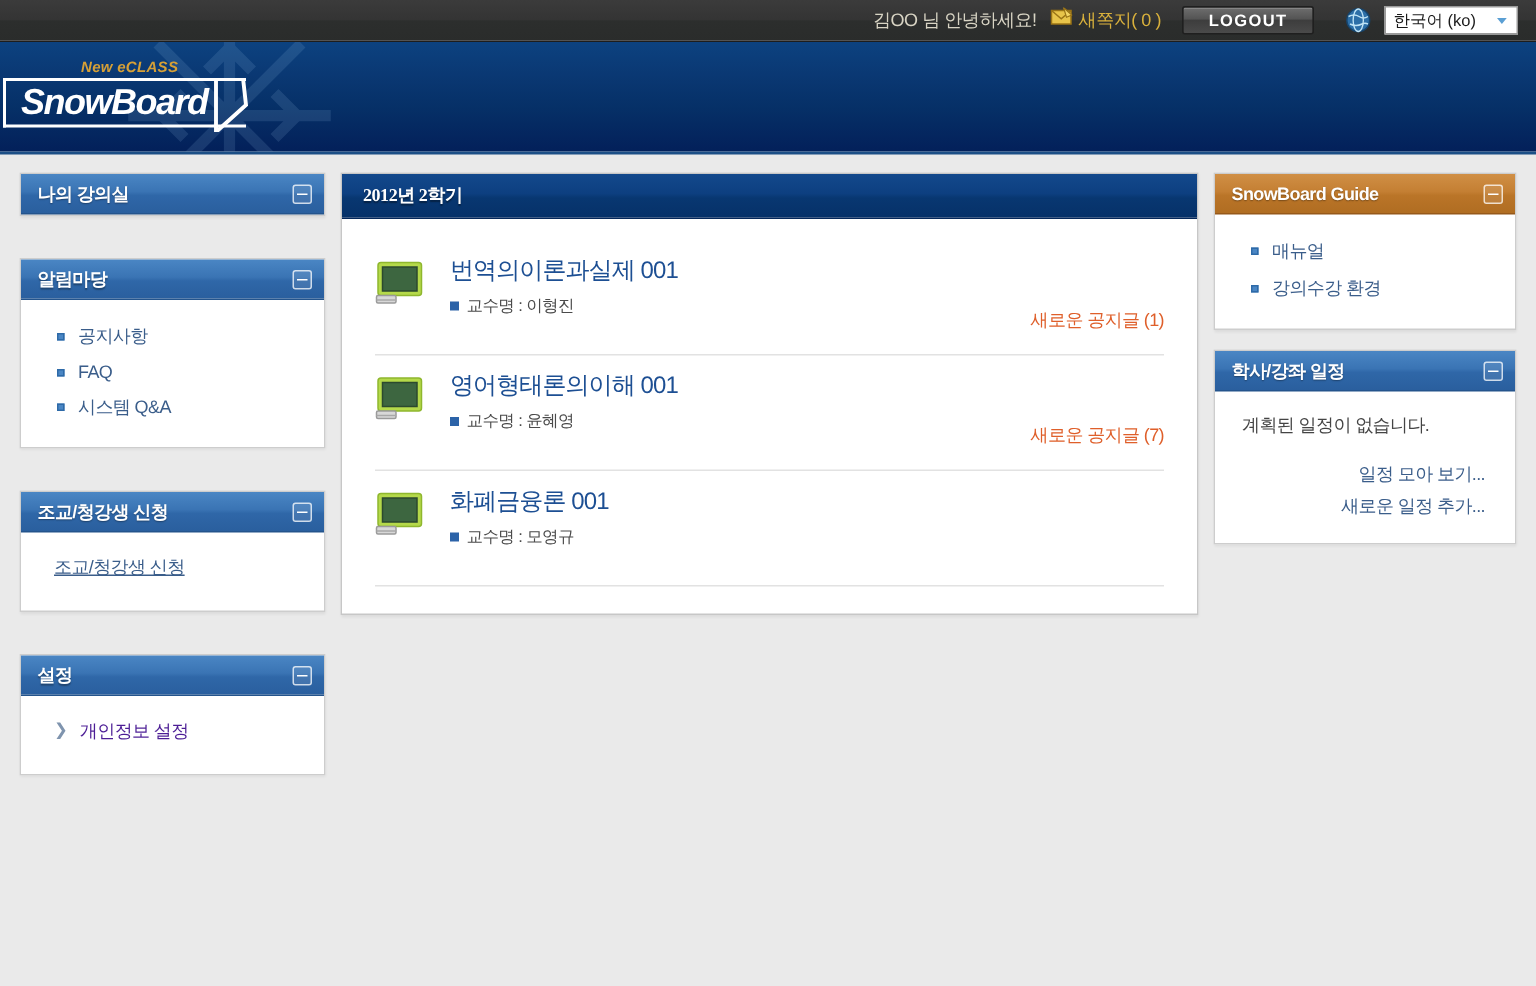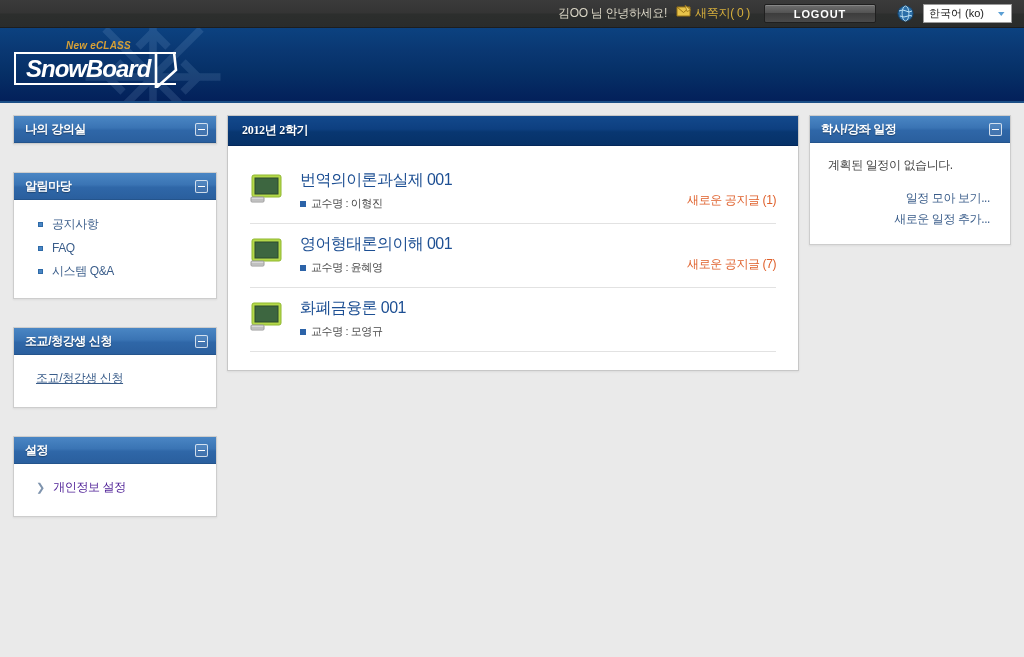--- a/index.html
+++ b/index.html
@@ -20,21 +20,21 @@
     position: relative; z-index: 5;
   }
   .greet { color: #d8d4c4; font-size: 12px; letter-spacing: -0.3px; white-space: nowrap; }
   .msg-link { display: flex; align-items: flex-start; gap: 4px; white-space: nowrap; }
   .msg-icon {
     width: 15px; height: 13px; position: relative; display: inline-block;
   }
   .msg-icon svg { display: block; }
   .msg-text { color: #d9b13c; font-size: 12px; letter-spacing: -0.3px; }
   .logout-btn {
-    width: 112px; height: 19px;
+    width: 88px; height: 19px;
     background: linear-gradient(to bottom, #6e6e6e 0%, #545454 45%, #3d3d3d 50%, #4a4a4a 100%);
     border: 1px solid #1f1f1f;
     border-radius: 2px;
     color: #ffffff; font-size: 11px; font-weight: bold; letter-spacing: 0.9px;
     display: flex; align-items: center; justify-content: center;
     box-shadow: inset 0 1px 0 rgba(255,255,255,.18);
     cursor: pointer;
     margin-left: 5px;
   }
   .globe-icon { width: 17px; height: 17px; display:block; margin-left: 12px; }
@@ -57,21 +57,21 @@
   .header {
     height: 75px; width: 100%;
     background: linear-gradient(to bottom, #0c4280 0%, #0a3873 30%, #063067 60%, #03205a 100%);
     border-bottom: 2px solid #1c4f86;
     position: relative; overflow: hidden;
   }
   .header .flake {
     position: absolute; left: 78px; top: -26px;
     width: 150px; height: 150px; opacity: .14;
   }
-  .logo-wrap { position: absolute; left: 14px; top: 12px; }
+  .logo-wrap { position: absolute; left: 2px; top: 12px; }
   .logo-tag {
     font-size: 10px; font-weight: bold; font-style: italic;
     color: #d6a036; letter-spacing: .2px;
     margin-left: 52px; margin-bottom: 1px;
   }
   .logo-box {
     position: relative;
     border: 2px solid #ffffff;
     border-right: none;
     padding: 2px 26px 2px 10px;
@@ -182,21 +182,21 @@
     padding-left: 14px;
   }
   .main-head .t {
     color: #ffffff; font-size: 12px; font-weight: bold; letter-spacing: -0.3px;
     text-shadow: 0 1px 1px rgba(0,0,0,.4);
     font-family: Liberation Serif, serif;
   }
   .course-list { padding: 14px 22px 18px 22px; }
   .course-row {
     display: flex; align-items: flex-start;
-    padding: 10px 0 12px 0;
+    padding: 10px 0 25px 0;
     border-bottom: 1px solid #e2e2e2;
     position: relative;
     cursor: pointer;
   }
   .course-row:last-child { border-bottom: 1px solid #e2e2e2; }
   .course-icon { flex: 0 0 44px; padding-top: 4px; }
   .course-meta { flex: 1 1 auto; padding-left: 6px; }
   .course-title {
     font-size: 16px; color: #1d4f93; letter-spacing: -0.6px;
     margin-bottom: 5px;
@@ -401,20 +401,40 @@
           </div>
           <span class="notice-badge"></span>
         </div>
 
       </div>
     </div>
   </div>
 
   <div class="col-right">
 
+    <div class="panel">
+      <div class="panel-head orange">
+        <span class="panel-title">SnowBoard Guide</span>
+        <span class="collapse-btn">
+            <i></i>
+          </span>
+      </div>
+      <div class="panel-body">
+        <ul class="nav-list orange">
+          <li>
+            <span class="nav-bullet"></span>
+            <span class="nav-label">매뉴얼</span>
+          </li>
+          <li>
+            <span class="nav-bullet"></span>
+            <span class="nav-label">강의수강 환경</span>
+          </li>
+        </ul>
+      </div>
+    </div>
 
     <div class="panel">
       <div class="panel-head">
         <span class="panel-title">학사/강좌 일정</span>
         <span class="collapse-btn">
             <i></i>
           </span>
       </div>
       <div class="panel-body">
         <div class="cal-empty">계획된 일정이 없습니다.</div>

